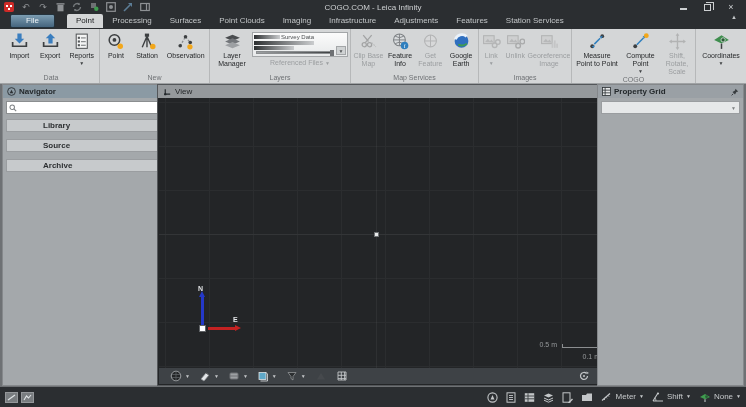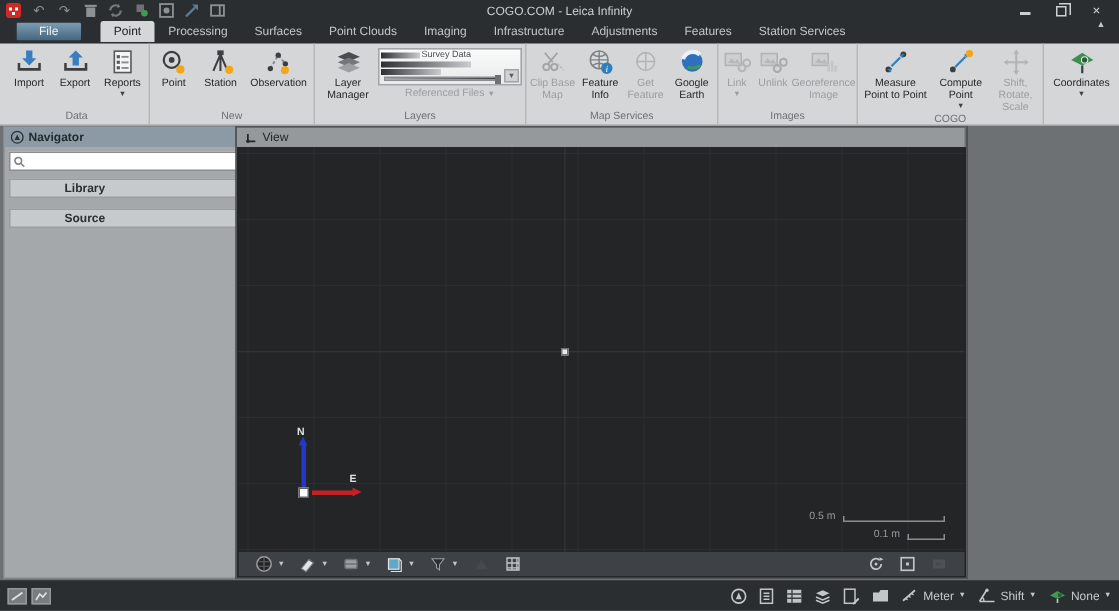--- a/index.html
+++ b/index.html
@@ -89,21 +89,21 @@
   .vt-spacer{flex:1}
 
   .pg{left:597px;right:2px}
   .pg .phead{background:#9aa0a5}
   .pgselect{margin:3px;height:13px;background:#e6e8e9;border:1px solid #9a9da0;display:flex;align-items:center}
   .pgselect .caret{margin-left:auto;margin-right:3px;color:#7b7e80}
 
   
   .statusbar{position:absolute;left:0;right:0;bottom:0;height:20px;background:#2b2e31;display:flex;align-items:center;padding:0 5px}
   .sbbtn{width:13px;height:11px;background:#787c7f;border:1px solid #94979a;margin-right:3px;display:flex;align-items:center;justify-content:center}
-  .sbright{margin-left:auto;display:flex;align-items:center;gap:8px}
+  .sbright{margin-left:auto;display:flex;align-items:flex-start;gap:8px}
   .sbicon{display:flex;align-items:center}
   .unit{display:flex;align-items:center;gap:3px;font-size:8px;color:#c6c9cb}
   .unit .caret{color:#c6c9cb;margin:0}
 </style>
 </head>
 <body>
 
 <div class="titlebar">
   <div class="wtitle">COGO.COM - Leica Infinity</div>
   <div class="qat">
@@ -412,20 +412,21 @@
     </div>
     <div class="search">
       <svg width="8" height="8" viewBox="0 0 10 10">
           <circle cx="4" cy="4" r="2.8" fill="none" stroke="#7d8184" stroke-width="1.3"></circle>
           <path d="M6.2 6.2L9 9" stroke="#7d8184" stroke-width="1.3"></path>
         </svg>
       <input type="text" placeholder="" style="">
     </div>
     <div class="navsec first">Library</div>
     <div class="navsec">Source</div>
+    <div class="navsec">Archive</div>
   </div>
 
   <div class="panel viewp">
     <div class="vtabs">
       <div class="vtab active">
         <svg width="9" height="9" viewBox="0 0 10 10">
             <path d="M2.5 8V2.5M2.5 8H8" stroke="#23282b" stroke-width="1.3" fill="none"></path>
             <circle cx="2.5" cy="8" r="1.3" fill="#23282b"></circle>
           </svg>
         <span>View</span>
@@ -514,20 +515,39 @@
       </div>
       <div class="vtb disabled">
         <svg width="12" height="12" viewBox="0 0 12 12">
             <rect x="2" y="3" width="8" height="6" fill="#6e7174"></rect>
             <path d="M4 6h4M4 6l1.5-1.5M4 6l1.5 1.5" stroke="#55585a" fill="none"></path>
           </svg>
       </div>
     </div>
   </div>
 
+  <div class="panel pg">
+    <div class="phead">
+      <svg width="9" height="9" viewBox="0 0 10 10">
+          <rect x="0.6" y="0.6" width="8.8" height="8.8" fill="#e8eaeb" stroke="#2c3134" stroke-width=".9"></rect>
+          <path d="M.6 3.5h8.8M.6 6.5h8.8M3.5.6v8.8" stroke="#2c3134" stroke-width=".9"></path>
+        </svg>
+      <span>Property Grid</span>
+      <span class="pin">
+          <svg width="8" height="8" viewBox="0 0 8 8">
+            <path d="M4.5.8l2.7 2.7-1.8.5L4 6.5 1.5 4l2.5-1.4z" fill="#3a3e41"></path>
+            <path d="M2.2 5.8L.6 7.4" stroke="#3a3e41" stroke-width="1"></path>
+          </svg>
+        </span>
+    </div>
+    <div class="pgselect">
+      <span></span>
+      <span class="caret">▼</span>
+    </div>
+  </div>
 </div>
 
 <div class="statusbar">
   <span class="sbbtn">
       <svg width="9" height="7" viewBox="0 0 9 7">
         <path d="M1 6L8 1" stroke="#dfe3e5" stroke-width="1.2"></path>
       </svg>
     </span>
   <span class="sbbtn">
       <svg width="9" height="7" viewBox="0 0 9 7">

